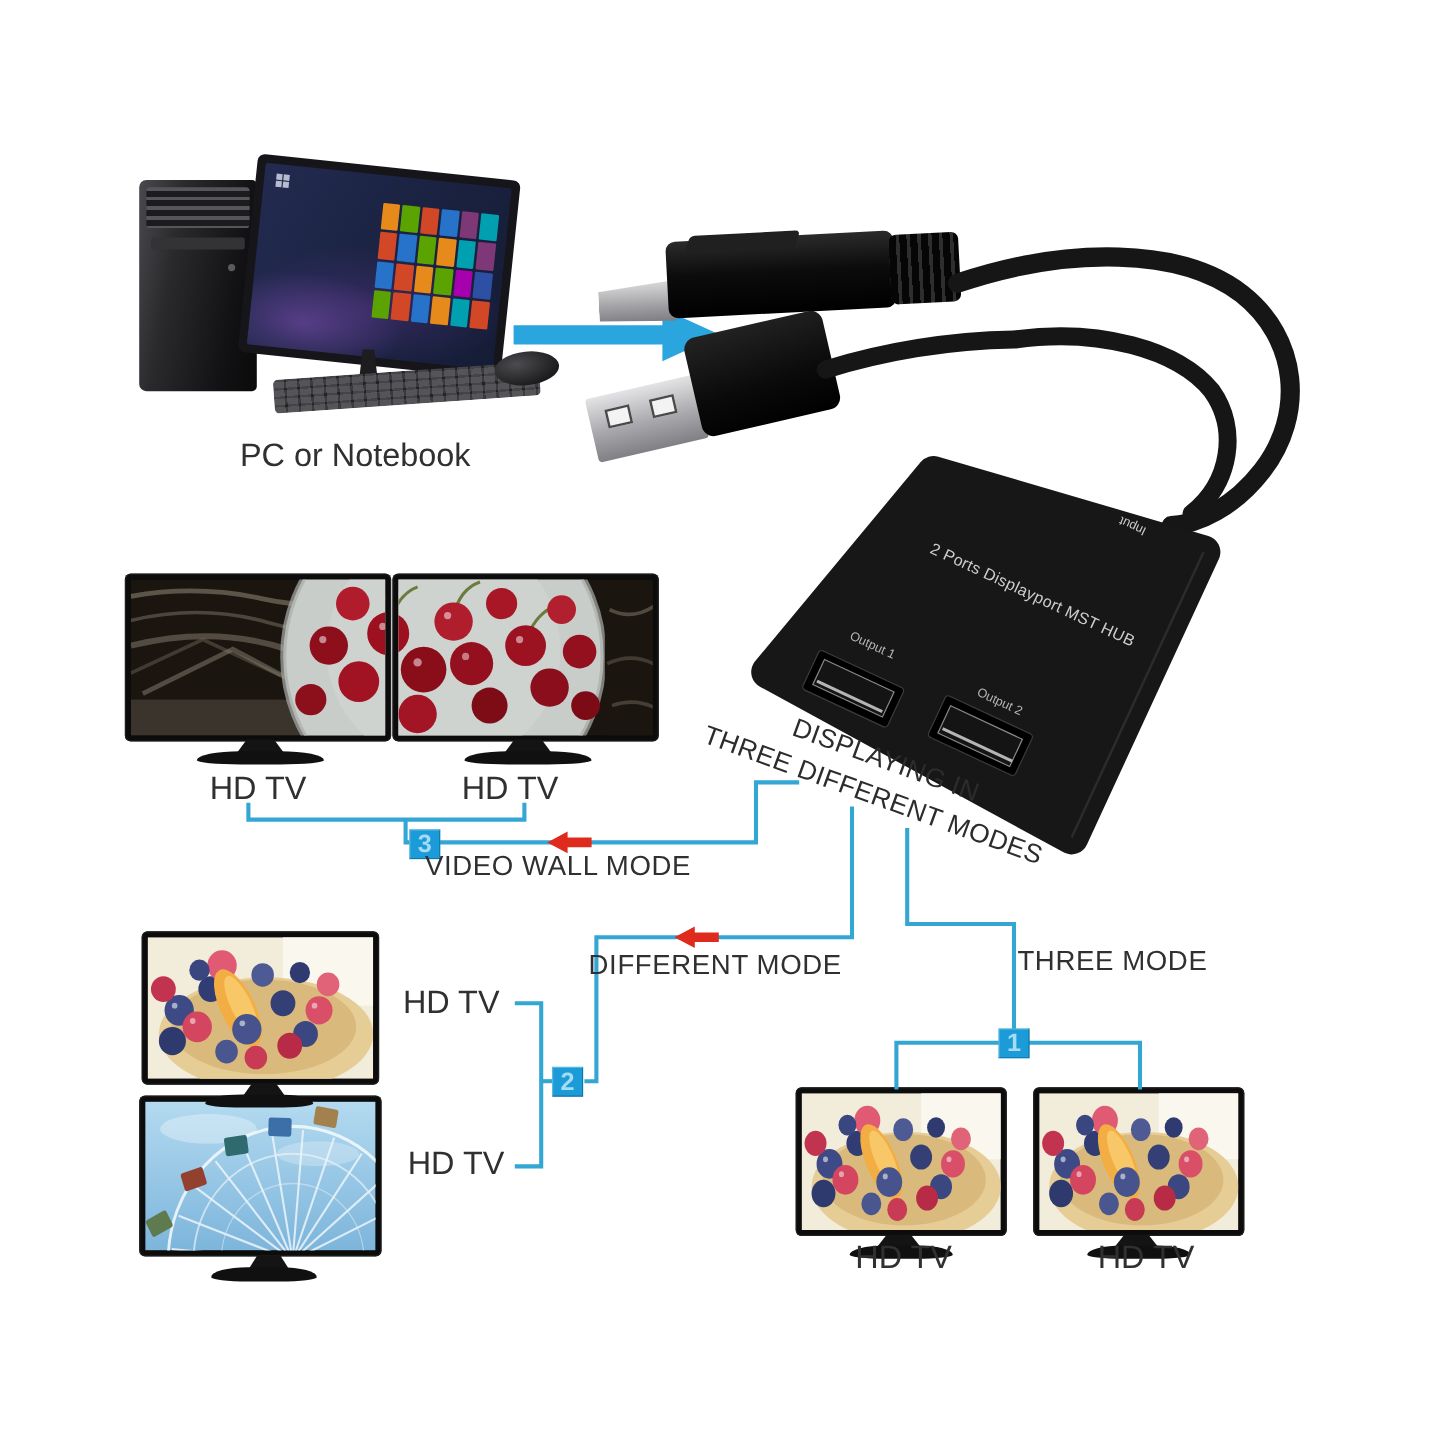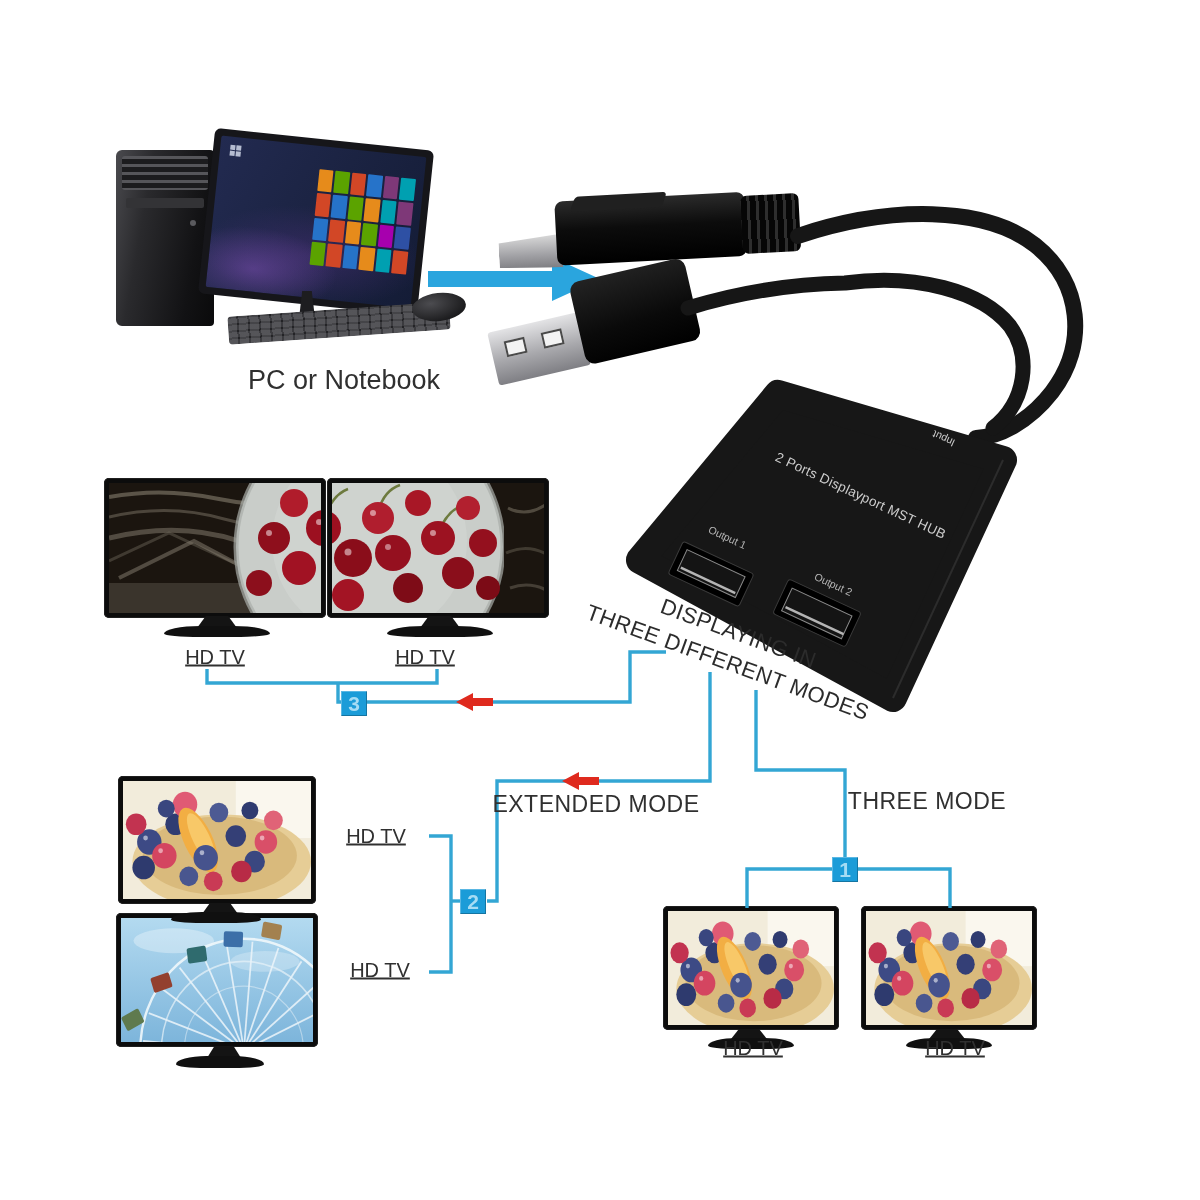--- a/index.html
+++ b/index.html
@@ -11,22 +11,22 @@
     --label-color:#303030;
   }
   html,body{margin:0;padding:0;background:#ffffff;}
   .stage{
     position:relative;width:1200px;height:1200px;background:#ffffff;overflow:hidden;
     font-family:"Liberation Sans", sans-serif;color:var(--label-color);
   }
   .abs{position:absolute;}
   .center-label{position:absolute;transform:translate(-50%,-50%);white-space:nowrap;
     color:var(--label-color);}
-  .pc-label{font-size:27px;margin-left:48px;}
-  .hdtv-label{font-size:20px;text-decoration:underline;}
+  .pc-label{font-size:27px;}
+  .hdtv-label{font-size:27px;}
   .mode-label{font-size:23px;letter-spacing:.5px;}
   .note-block{position:absolute;transform:translate(-50%,-50%) rotate(20deg);
     text-align:center;font-size:22px;line-height:1.42;letter-spacing:.4px;color:#2c2c2c;white-space:nowrap;}
   
   .tower{left:116px;top:150px;width:98px;height:176px;border-radius:6px 4px 4px 6px;
     background:linear-gradient(100deg,#4a4a4e 0%,#2a2a2d 30%,#121214 75%,#0a0a0b 100%);}
   .tower-vents{left:6px;top:6px;width:86px;height:34px;border-radius:3px;
     background:repeating-linear-gradient(180deg,#56565a 0 3px,#1c1c1e 3px 8px);}
   .tower-bay{left:10px;top:48px;width:78px;height:10px;background:#333336;border-radius:2px;}
   .tower-power{left:74px;top:70px;width:6px;height:6px;border-radius:50%;background:#5a5a5e;}
@@ -353,21 +353,22 @@
     <path class="line" d="M756,690 L756,770 L845,770 L845,858"></path>
     <path class="line" d="M747,908 L747,869 L950,869 L950,908"></path>
     <path class="red-arrow" d="M456,702 L473,693 L473,698 L493,698 L493,706 L473,706 L473,711 Z"></path>
     <path class="red-arrow" d="M562,781 L579,772 L579,777 L599,777 L599,785 L579,785 L579,790 Z"></path>
   </svg>
 
   <div class="num-box" style="left:341px;top:691px;">3</div>
   <div class="num-box" style="left:460px;top:889px;">2</div>
   <div class="num-box" style="left:832px;top:857px;">1</div>
 
-  <div class="center-label mode-label" style="left:596px;top:804px;">EXTENDED MODE</div>
+  <div class="center-label mode-label" style="left:465px;top:722px;">VIDEO WALL MODE</div>
+  <div class="center-label mode-label" style="left:596px;top:804px;">DIFFERENT MODE</div>
   <div class="center-label mode-label" style="left:927px;top:801px;">THREE MODE</div>
 
   <div class="note-block" style="left:733px;top:648px;">
     <div>DISPLAYING IN</div>
     <div>THREE DIFFERENT MODES</div>
   </div>
 
 </div>
 
 </body></html>

